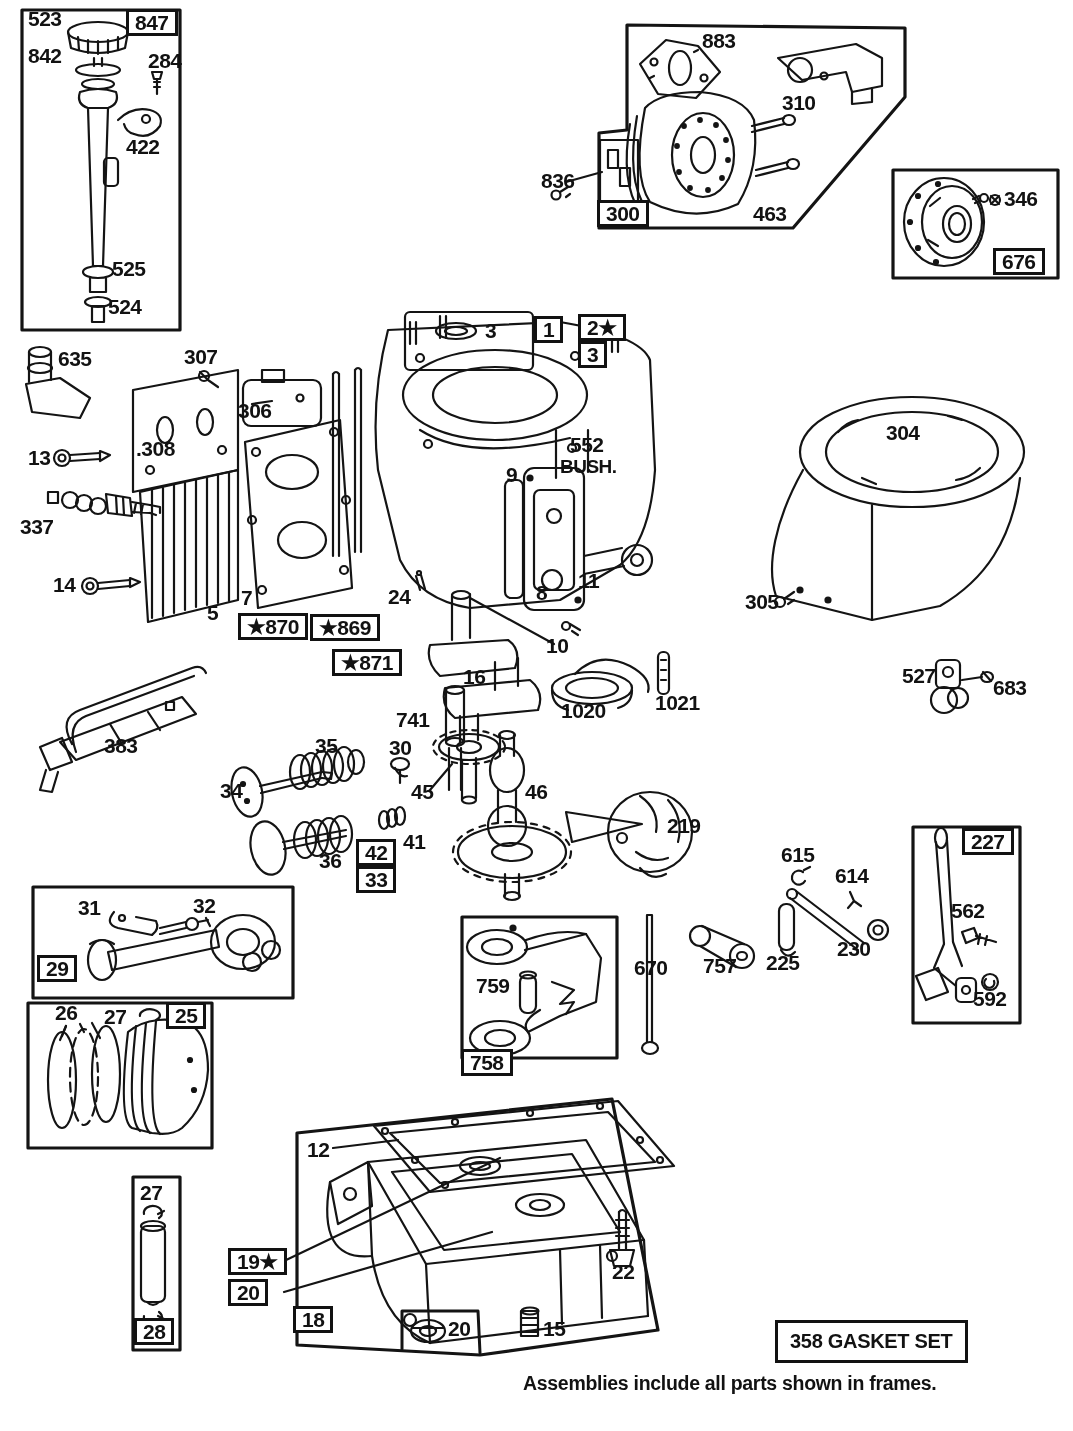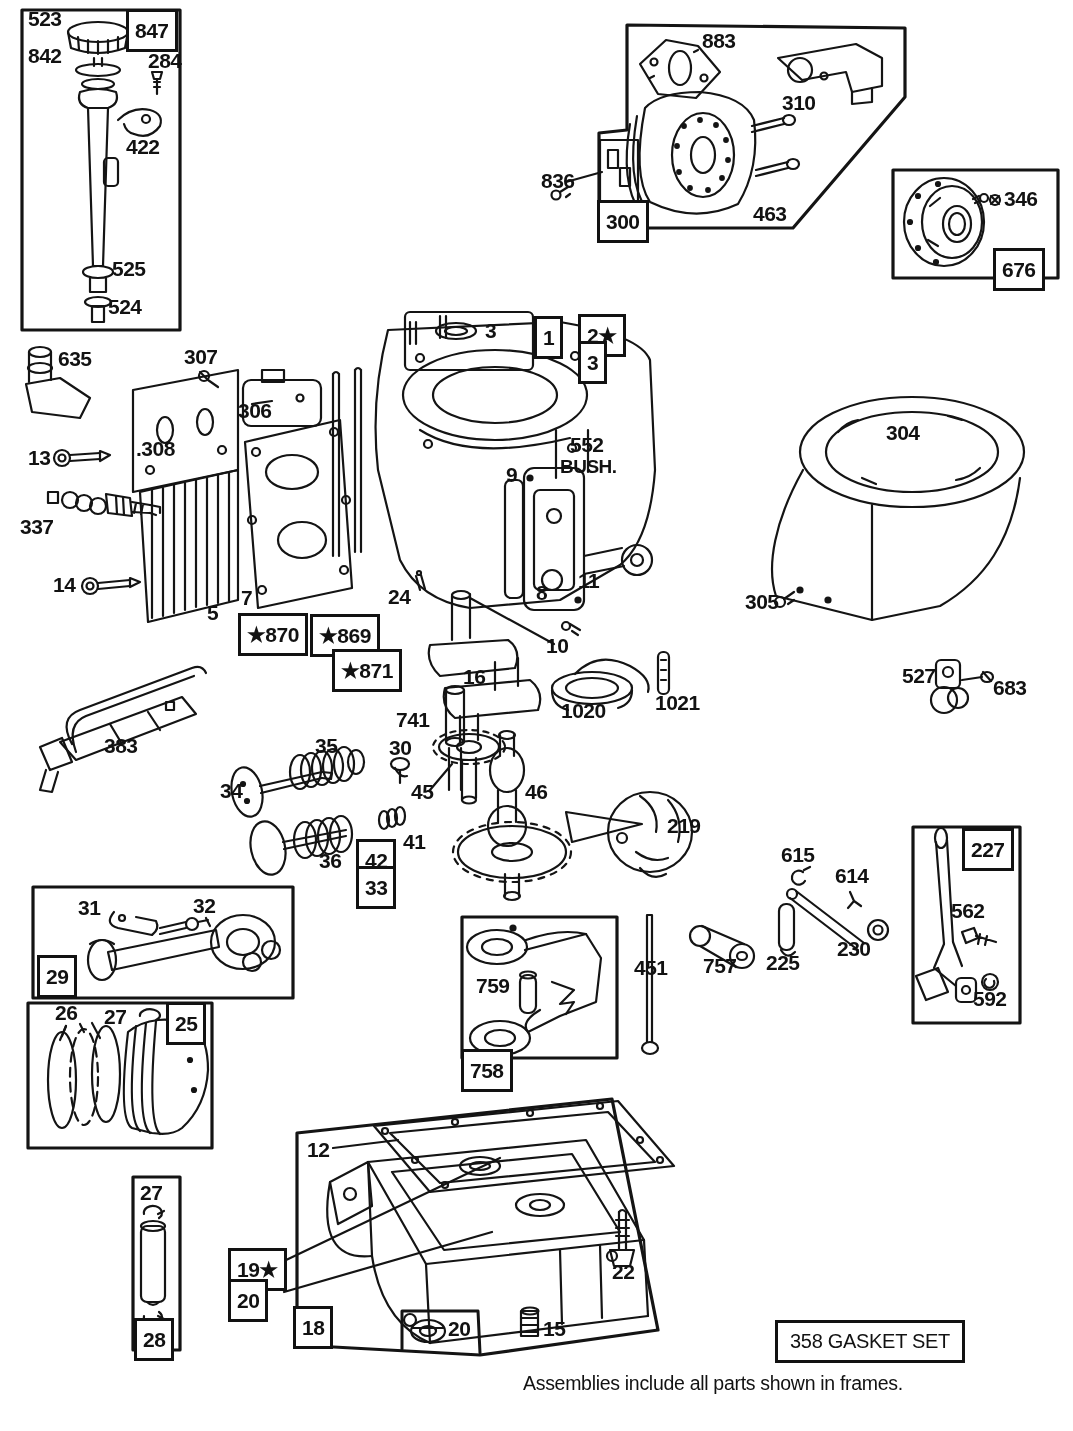--- a/index.html
+++ b/index.html
@@ -6,24 +6,24 @@
   html,body { background:#fff; }
   .canvas {
     position:relative; width:1073px; height:1431px; background:#ffffff;
     font-family:"Liberation Sans", sans-serif; overflow:hidden;
   }
   svg.art { position:absolute; left:0; top:0; }
   .lbl {
     position:absolute; font-weight:700; font-size:21px; line-height:1;
     color:#121212; white-space:nowrap; letter-spacing:-0.5px;
   }
-  .lbl.framed { border:3px solid #121212; padding:8px 6px; background:#ffffff; }
+  .lbl.framed { border:3px solid #121212; padding:0 6px; background:#ffffff; }
   .lbl.sm { font-size:19px; }
   .note {
-    position:absolute; font-weight:400; font-size:19.5px; color:#121212;
+    position:absolute; font-weight:700; font-size:19.5px; color:#121212;
     white-space:nowrap; letter-spacing:-0.3px;
   }
   .note.framed { border:3px solid #121212; padding:7px 12px; font-size:20px; }
 </style>
 </head>
 <body>
 
 <div class="canvas">
 
 <svg class="art" width="1073" height="1431" viewBox="0 0 1073 1431">
@@ -584,21 +584,21 @@
 <span class="lbl" style="left:78px;top:897px">31</span>
 <span class="lbl" style="left:193px;top:895px">32</span>
 <span class="lbl framed" style="left:37px;top:955px">29</span>
 
 <span class="lbl" style="left:55px;top:1002px">26</span>
 <span class="lbl" style="left:104px;top:1006px">27</span>
 <span class="lbl framed" style="left:166px;top:1002px">25</span>
 
 <span class="lbl" style="left:476px;top:975px">759</span>
 <span class="lbl framed" style="left:461px;top:1049px">758</span>
-<span class="lbl" style="left:634px;top:957px">451</span>
+<span class="lbl" style="left:634px;top:957px">670</span>
 <span class="lbl" style="left:703px;top:955px">757</span>
 
 <span class="lbl" style="left:781px;top:844px">615</span>
 <span class="lbl" style="left:835px;top:865px">614</span>
 <span class="lbl" style="left:837px;top:938px">230</span>
 <span class="lbl" style="left:766px;top:952px">225</span>
 
 <span class="lbl framed" style="left:962px;top:828px">227</span>
 <span class="lbl" style="left:951px;top:900px">562</span>
 <span class="lbl" style="left:973px;top:988px">592</span>

